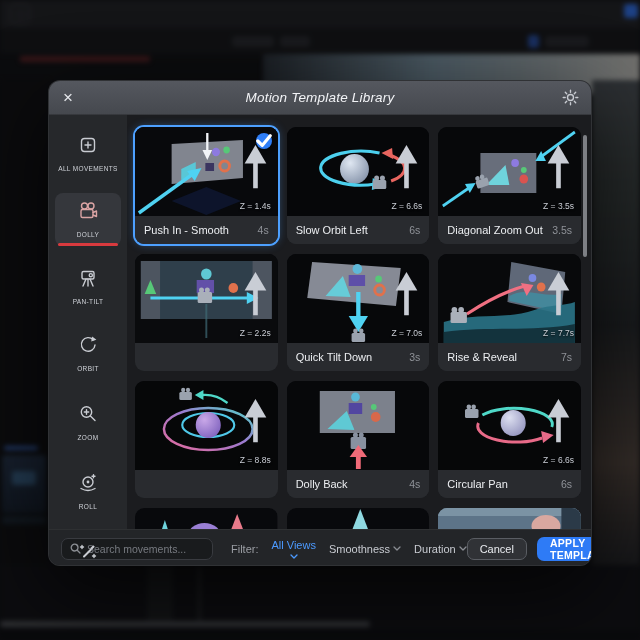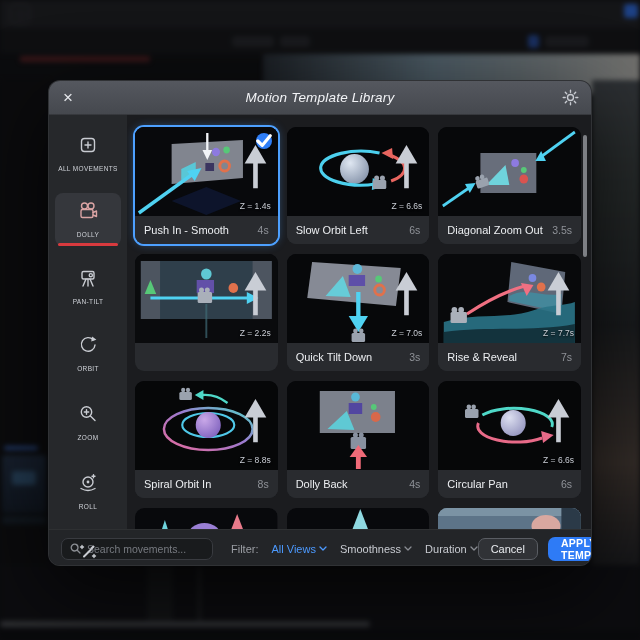--- a/index.html
+++ b/index.html
@@ -75,21 +75,21 @@
   
   .m-footer { height:38px; background:#232528; border-top:1px solid rgba(255,255,255,.05);
               display:flex; align-items:center; padding:0 12px; }
   .search { display:flex; align-items:center; gap:6px; width:152px; height:22px; background:#191b1d;
             border:1px solid #393b40; border-radius:7px; padding:0 8px; }
   .search input { flex:1; min-width:0; background:transparent; border:none; outline:none; color:#d7dade; font-size:10.5px;
                   font-family:"Liberation Sans", sans-serif; }
   .search input::placeholder { color:#777a80; }
   .flabel { color:#9b9ea4; font-size:11px; margin-left:18px; }
   .fitem { display:flex; align-items:center; gap:3px; margin-left:13px; font-size:11px; color:#c8cbd1; cursor:pointer; white-space:nowrap; }
-  .fitem.active { color:#4c9aff; }
+  .fitem.active { color:#4c9aff;flex-direction:column; }
   .spacer { flex:1; }
   .btn-cancel { height:22px; padding:0 12px; border:1px solid #5a5d63; border-radius:7px; background:#303236;
                 color:#e9ebef; font-size:11px; display:flex; align-items:center; cursor:pointer; }
   .btn-apply { height:24px; padding:0 13px; margin-left:10px; border-radius:7px; background:#2e7bf6; color:#fff;
                font-size:10.5px; font-weight:bold; letter-spacing:.3px; display:flex; align-items:center; cursor:pointer; }
   .icon-stroke { stroke:#c9ccd2; stroke-width:1.4; fill:none; stroke-linecap:round; stroke-linejoin:round; }
   .icon-stroke-red { stroke:#dba4a4; stroke-width:1.4; fill:none; stroke-linecap:round; stroke-linejoin:round; }
 </style>
 </head>
 <body>
@@ -309,20 +309,27 @@
                 <line x1="142" y1="5" x2="108" y2="29" stroke="#4fd2f2" stroke-width="2.8"></line>
                 <polygon points="101,34 112,34 107,24" fill="#4fd2f2"></polygon>
                 <line x1="5" y1="79" x2="32" y2="61" stroke="#4fd2f2" stroke-width="2.8"></line>
                 <polygon points="39,56 28,57 33,66" fill="#4fd2f2"></polygon>
                 <g fill="#9aa2ae" transform="rotate(-18 46 54)">
                     <circle cx="42" cy="50" r="2.4"></circle>
                     <circle cx="47" cy="50" r="2.4"></circle>
                     <rect x="39" y="52" width="13" height="8" rx="1.5"></rect>
                   </g>
               </svg>
+              <span class="zwrap">
+                <svg width="10" height="15" viewBox="0 0 10 15">
+                    <line x1="5" y1="14" x2="5" y2="4" stroke="#c9cdd5" stroke-width="1.5"></line>
+                    <polygon points="5,0 1.5,6 8.5,6" fill="#c9cdd5"></polygon>
+                  </svg>
+                <span class="ztext">Z = 3.5s</span>
+              </span>
             </div>
             <div class="bar">
               <span class="nm">Diagonal Zoom Out</span>
               <span class="du">3.5s</span>
             </div>
           </div>
 
           <div class="card">
             <div class="thumb">
               <svg viewBox="0 0 148 89" preserveAspectRatio="none">
@@ -442,24 +449,20 @@
                     <rect x="46" y="11" width="13" height="8" rx="1.5"></rect>
                   </g>
               </svg>
               <span class="zwrap">
                 <svg width="10" height="15" viewBox="0 0 10 15">
                     <line x1="5" y1="14" x2="5" y2="4" stroke="#c9cdd5" stroke-width="1.5"></line>
                     <polygon points="5,0 1.5,6 8.5,6" fill="#c9cdd5"></polygon>
                   </svg>
                 <span class="ztext">Z = 8.8s</span>
               </span>
-            </div>
-            <div class="bar">
-              <span class="nm">Spiral Orbit In</span>
-              <span class="du">8s</span>
             </div>
           </div>
 
           <div class="card">
             <div class="thumb">
               <svg viewBox="0 0 148 89" preserveAspectRatio="none">
                 <rect width="148" height="89" fill="#07080a"></rect>
                 <rect x="34" y="10" width="78" height="42" fill="#7c818c"></rect>
                 <polygon points="42,48 62,30 70,49" fill="#5fc9d4"></polygon>
                 <rect x="64" y="22" width="14" height="11" fill="#5246a0"></rect>

